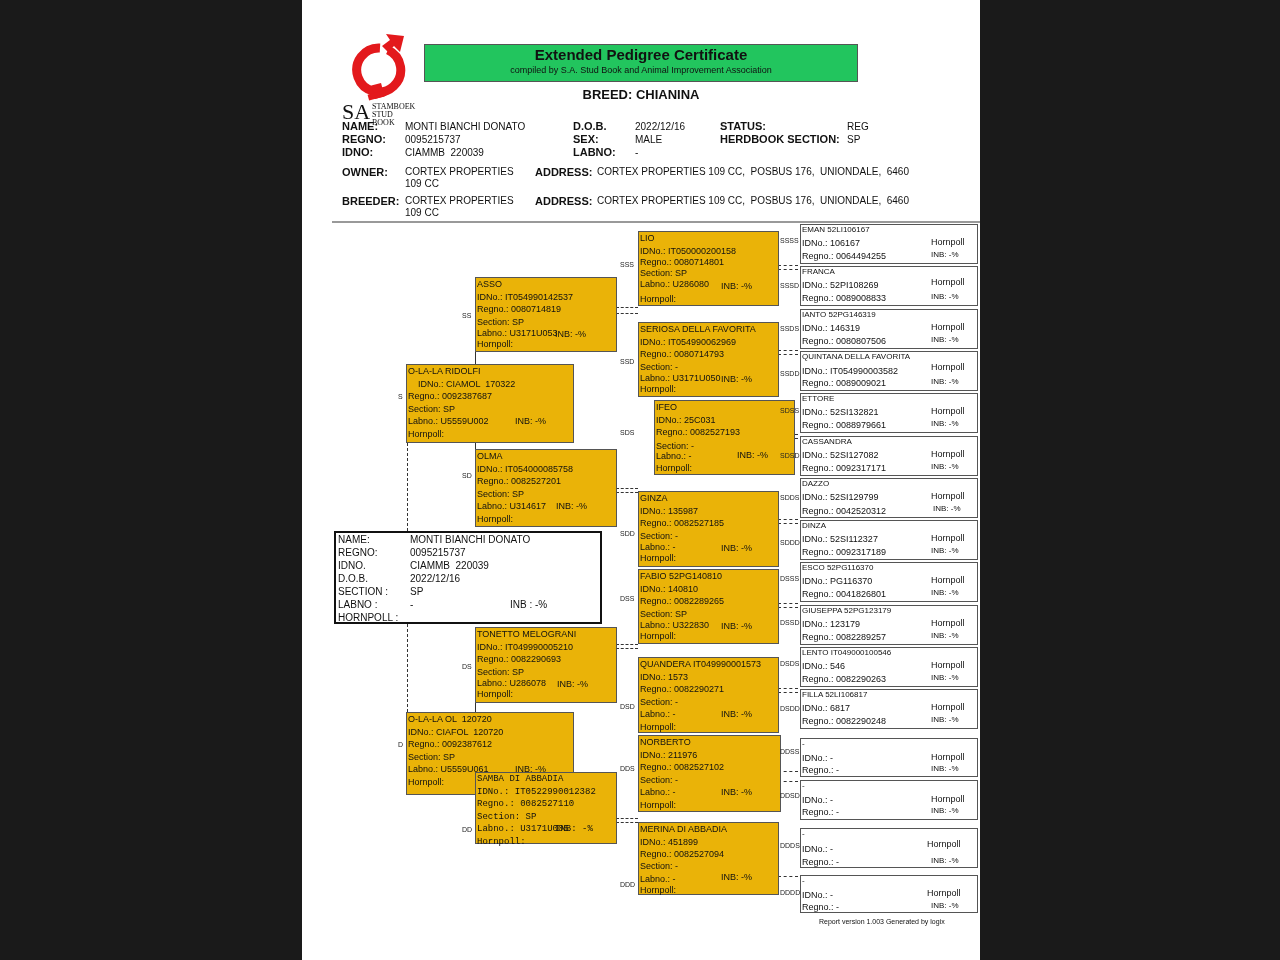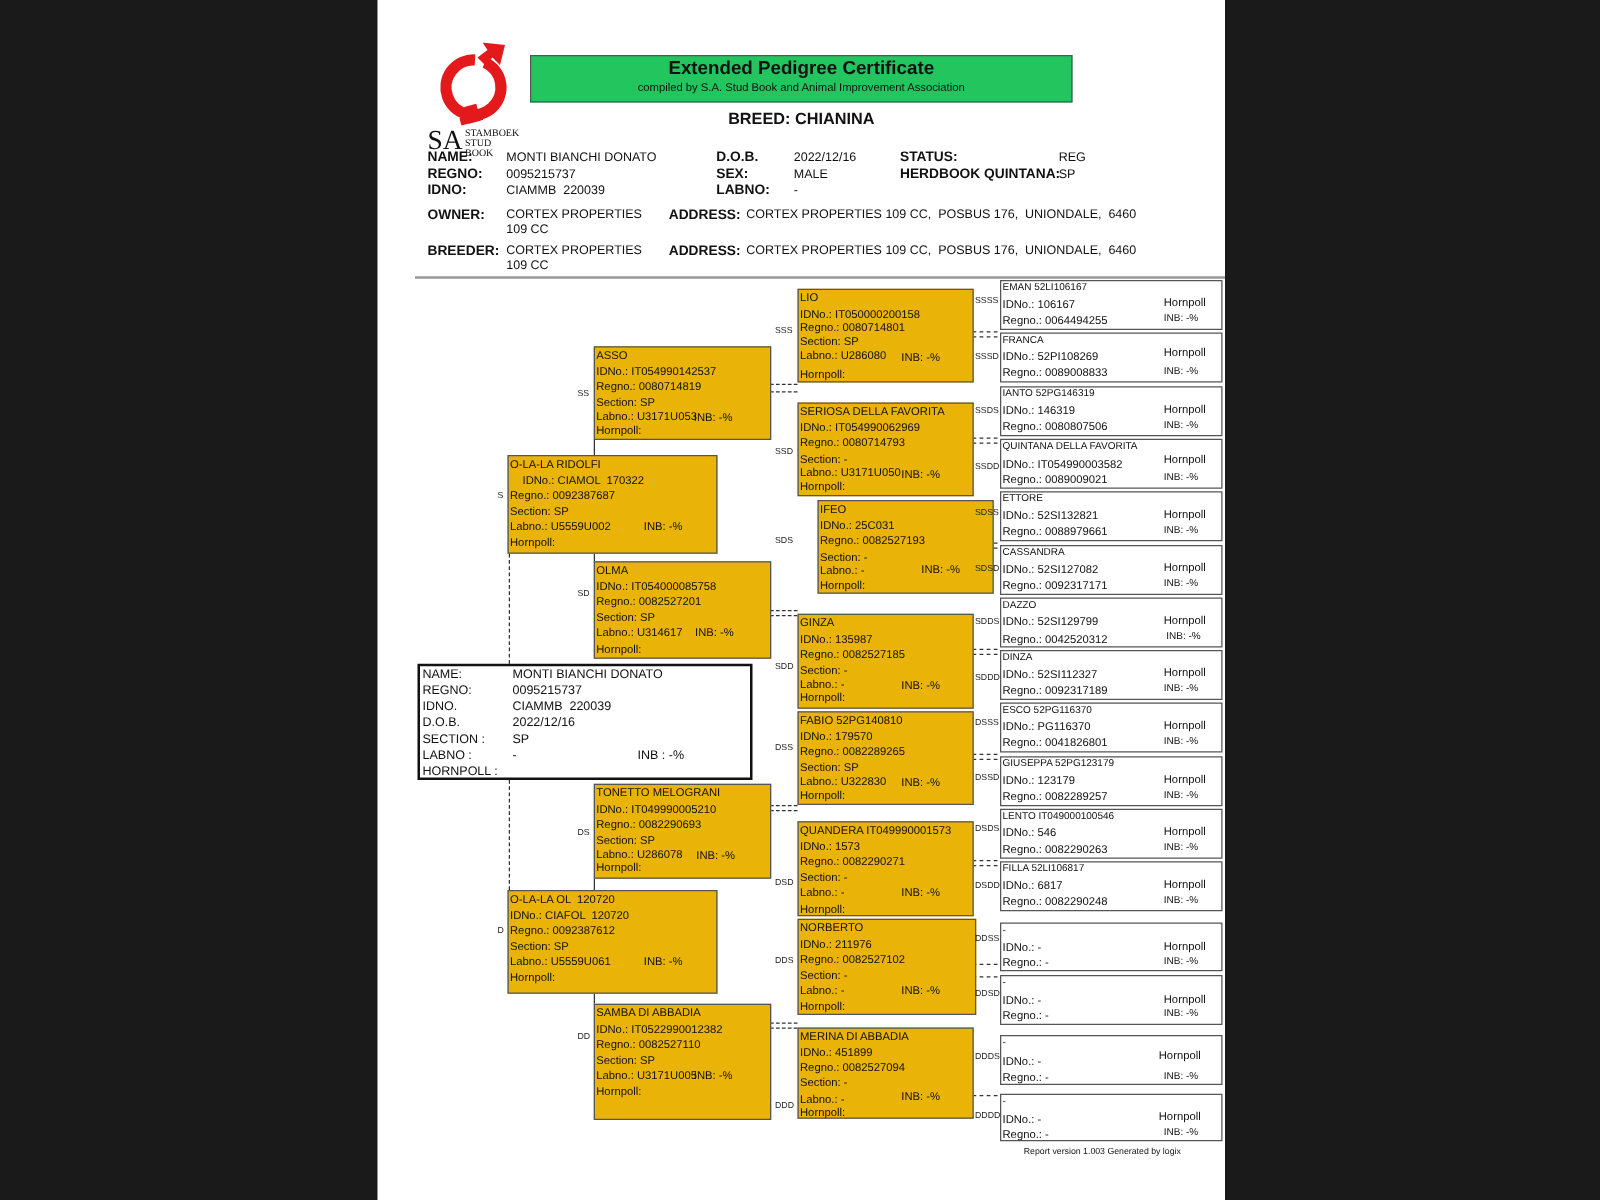--- a/index.html
+++ b/index.html
@@ -65,21 +65,21 @@
 
   <div class="lbl" style="left:271px;top:120px;">D.O.B.</div>
   <div class="val" style="left:333px;top:121px;">2022/12/16</div>
   <div class="lbl" style="left:271px;top:133px;">SEX:</div>
   <div class="val" style="left:333px;top:134px;">MALE</div>
   <div class="lbl" style="left:271px;top:146px;">LABNO:</div>
   <div class="val" style="left:333px;top:147px;">-</div>
 
   <div class="lbl" style="left:418px;top:120px;">STATUS:</div>
   <div class="val" style="left:545px;top:121px;">REG</div>
-  <div class="lbl" style="left:418px;top:133px;">HERDBOOK QUINTANA:</div>
+  <div class="lbl" style="left:418px;top:133px;">HERDBOOK SECTION:</div>
   <div class="val" style="left:545px;top:134px;">SP</div>
 
   <div class="lbl" style="left:40px;top:166px;">OWNER:</div>
   <div class="val" style="left:103px;top:166px;">CORTEX PROPERTIES</div>
   <div class="val" style="left:103px;top:178px;">109 CC</div>
   <div class="lbl" style="left:233px;top:166px;">ADDRESS:</div>
   <div class="val" style="left:295px;top:166px;white-space:pre;">CORTEX PROPERTIES 109 CC,  POSBUS 176,  UNIONDALE,  6460</div>
 
   <div class="lbl" style="left:40px;top:195px;">BREEDER:</div>
   <div class="val" style="left:103px;top:195px;">CORTEX PROPERTIES</div>
@@ -202,21 +202,21 @@
     <div>TONETTO MELOGRANI</div>
     <div>IDNo.: IT049990005210</div>
     <div>Regno.: 0082290693</div>
     <div>Section: SP</div>
     <div style="line-height:11px;">Labno.: U286078</div>
     <span class="inb" style="left:81px;top:50px;">INB: -%</span>
     <div style="line-height:10px;">Hornpoll:</div>
   </div>
 
   <div class="code" style="left:160px;top:826px;">DD</div>
-  <div class="box" style="left:173px;top:803px;width:142px;height:93px;">
+  <div class="box" style="left:173px;top:772px;width:142px;height:72px;font-family:Liberation Mono, monospace;">
     <div>SAMBA DI ABBADIA</div>
     <div>IDNo.: IT0522990012382</div>
     <div>Regno.: 0082527110</div>
     <div>Section: SP</div>
     <div>Labno.: U3171U005</div>
     <span class="inb" style="left:79px;top:50px;">INB: -%</span>
     <div>Hornpoll:</div>
   </div>
 
   <div class="code" style="left:318px;top:261px;">SSS</div>
@@ -259,21 +259,21 @@
     <div>Regno.: 0082527185</div>
     <div>Section: -</div>
     <div style="line-height:11px;">Labno.: -</div>
     <span class="inb" style="left:82px;top:50px;">INB: -%</span>
     <div style="line-height:10px;">Hornpoll:</div>
   </div>
 
   <div class="code" style="left:318px;top:595px;">DSS</div>
   <div class="box" style="left:336px;top:569px;width:141px;height:75px;">
     <div>FABIO 52PG140810</div>
-    <div>IDNo.: 179570</div>
+    <div>IDNo.: 140810</div>
     <div>Regno.: 0082289265</div>
     <div>Section: SP</div>
     <div style="line-height:11px;">Labno.: U322830</div>
     <span class="inb" style="left:82px;top:50px;">INB: -%</span>
     <div style="line-height:10px;">Hornpoll:</div>
   </div>
 
   <div class="code" style="left:318px;top:703px;">DSD</div>
   <div class="box" style="left:336px;top:657px;width:141px;height:76px;">
     <div>QUANDERA IT049990001573</div>

